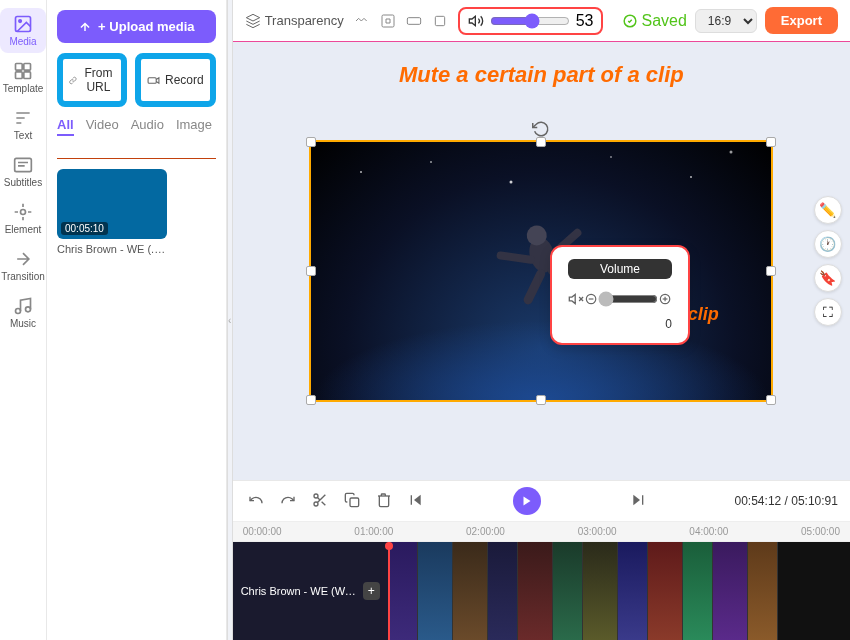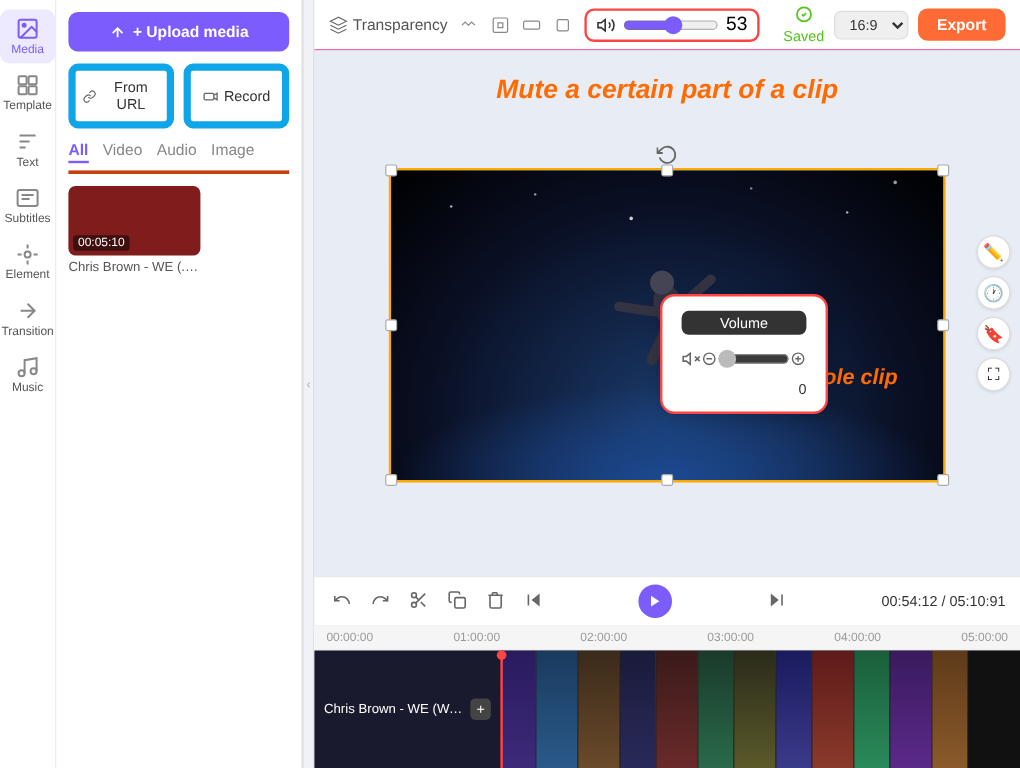--- a/index.html
+++ b/index.html
@@ -14,37 +14,37 @@
     .sidebar-item.active { background: #ede9ff; }
     .sidebar-item svg { width: 20px; height: 20px; }
     .sidebar-item span { font-size: 10px; color: #555; }
     .sidebar-item.active span { color: #7c5cfc; }
 
     
     .media-panel { width: 250px; background: #fff; border-right: 1px solid #e8e8e8; display: flex; flex-direction: column; padding: 10px; }
     .upload-btn { background: #7c5cfc; color: white; border: none; border-radius: 8px; padding: 9px 3px; font-size: 13px; font-weight: 600; cursor: pointer; display: flex; align-items: center; gap: 6px; width: 100%; justify-content: center; margin-bottom: 10px; }
     .source-btns { display: flex; gap: 8px; margin-bottom: 10px; }
     .source-btn { flex: 1; border: 6px solid #0ea5e9; background: #fff; border-radius: 8px; padding: 7px 6px; font-size: 12px; cursor: pointer; display: flex; align-items: center; gap: 5px; justify-content: center; color: #333; }
-    .tabs { display: flex; gap: 12px; margin-bottom: 10px; border-bottom: 3px solid #c2410c; padding-bottom: 6px; }
+    .tabs { display: flex; gap: 12px; margin-bottom: 10px; border-bottom: 1px solid #c2410c; padding-bottom: 22px; }
     .tab { font-size: 13px; color: #888; cursor: pointer; padding-bottom: 2px; }
     .tab.active { color: #7c5cfc; border-bottom: 2px solid #7c5cfc; font-weight: 600; }
     .media-thumb { position: relative; width: 110px; cursor: pointer; }
-    .media-thumb-img { width: 110px; height: 58px; background: #7f1d1d; border-radius: 6px; display: flex; align-items: flex-end; padding: 4px; }
+    .media-thumb-img { width: 110px; height: 70px; background: #0369a1; border-radius: 6px; display: flex; align-items: flex-end; padding: 4px; }
     .thumb-time { color: #fff; font-size: 10px; background: rgba(0,0,0,0.5); padding: 1px 4px; border-radius: 3px; }
     .media-thumb-name { font-size: 11px; color: #555; margin-top: 4px; white-space: nowrap; overflow: hidden; text-overflow: ellipsis; width: 110px; }
 
     
     .main { flex: 1; display: flex; flex-direction: column; }
 
     
     .toolbar { height: 42px; background: #fff; border-bottom: 1px solid #ec4899; display: flex; align-items: center; padding: 0 12px; gap: 10px; }
     .toolbar-item { display: flex; align-items: center; gap: 4px; color: #555; font-size: 13px; cursor: pointer; }
     .toolbar-spacer { flex: 1; }
     .toolbar-right { display: flex; align-items: center; gap: 8px; }
-    .saved-badge { display: flex; align-items: center; gap: 4px; color: #52c41a; font-size: 12px; flex-direction: column; }
+    .saved-badge { display: flex; align-items: center; gap: 4px; color: #52c41a; font-size: 16px; }
     .ratio-select { border: 1px solid #ddd; border-radius: 6px; padding: 3px 8px; font-size: 12px; color: #333; cursor: pointer; }
     .export-btn { background: #ff6b35; color: white; border: none; border-radius: 8px; padding: 6px 16px; font-size: 13px; font-weight: 600; cursor: pointer; }
 
     
     .volume-ctrl { display: flex; align-items: center; gap: 6px; background: #fff; border: 2px solid #ff4444; border-radius: 8px; padding: 3px 8px; }
     .volume-slider { width: 80px; accent-color: #7c5cfc; }
 
     
     .canvas-area { flex: 1; background: #e8ecf5; display: flex; align-items: center; justify-content: center; position: relative; }
     .canvas-instruction { position: absolute; top: 20px; left: 0; right: 0; text-align: center; color: #ff6b00; font-size: 22px; font-weight: 700; font-style: italic; }

